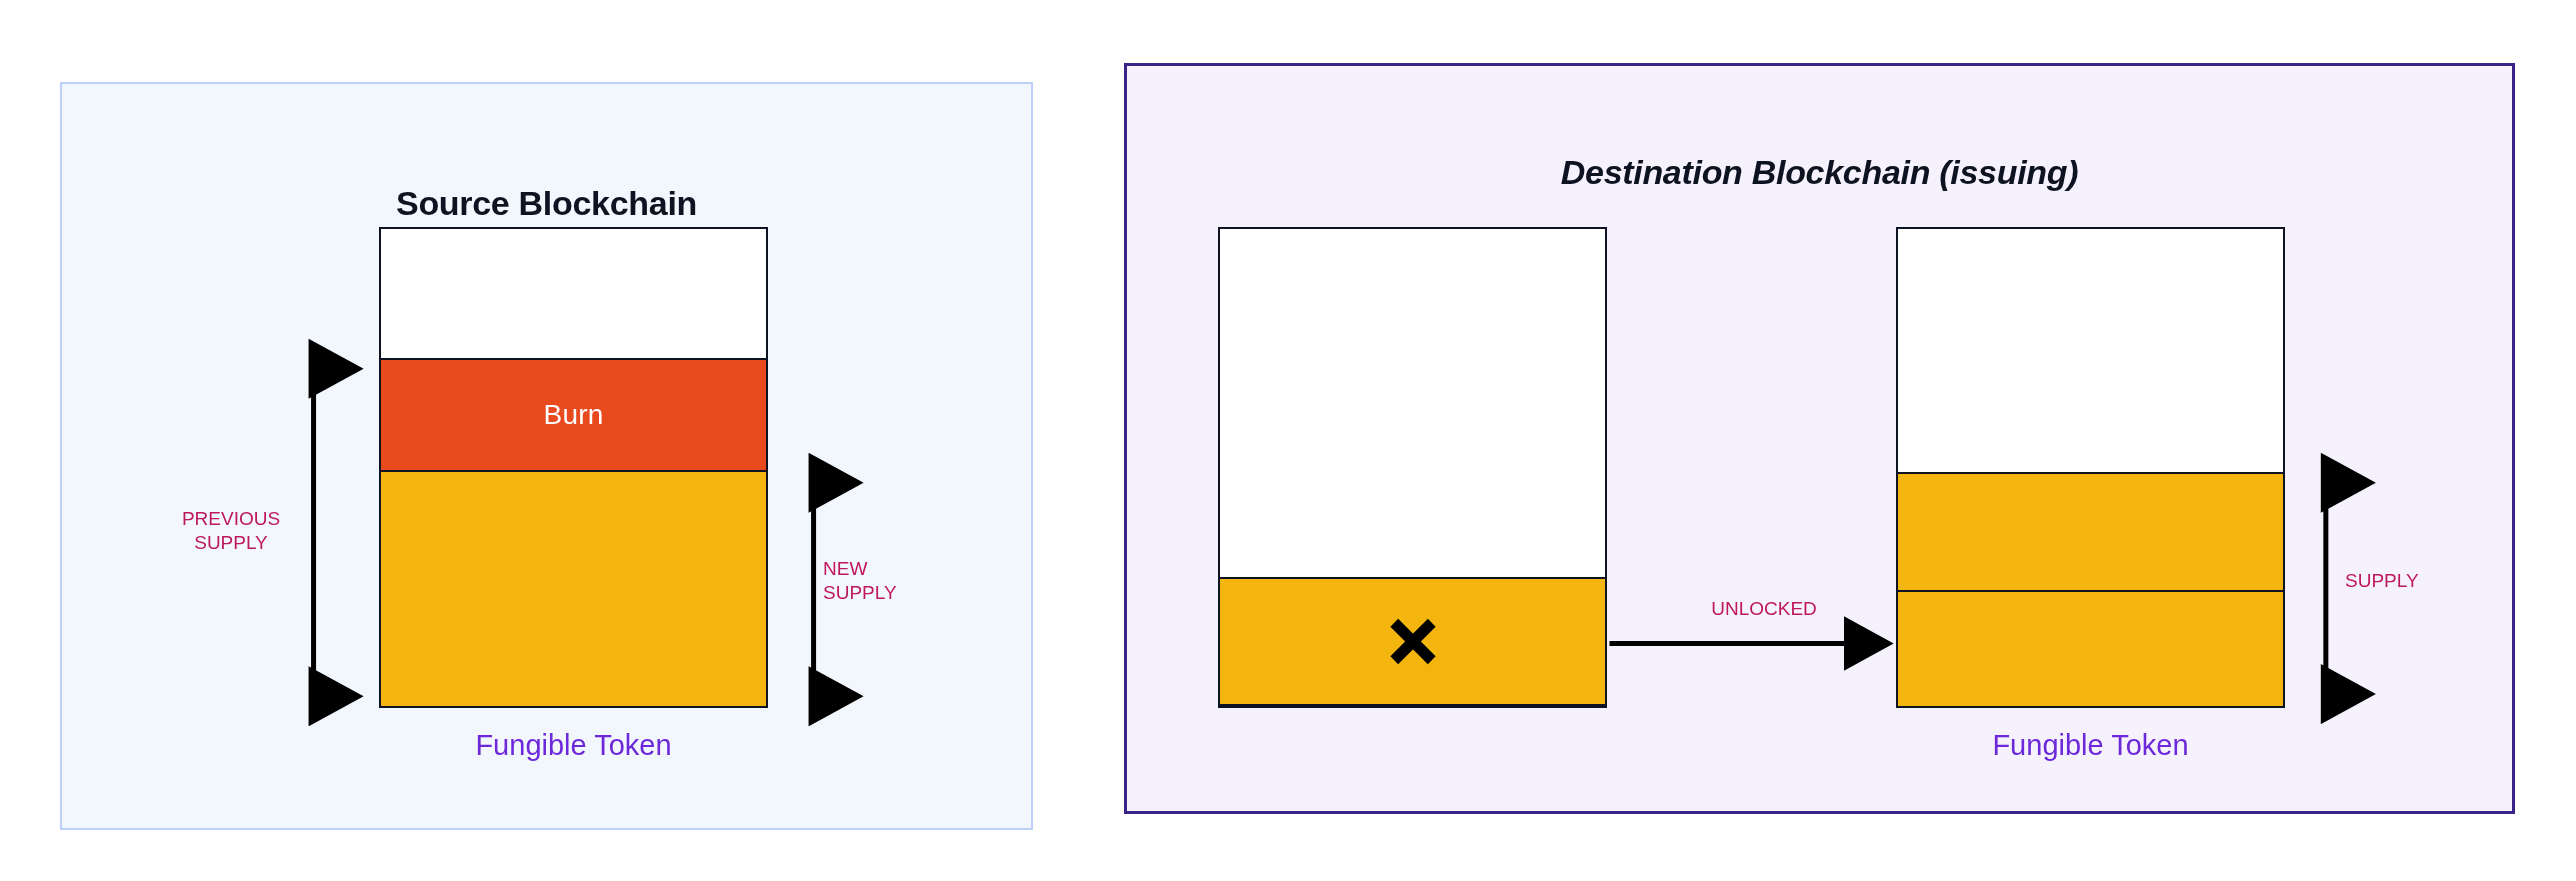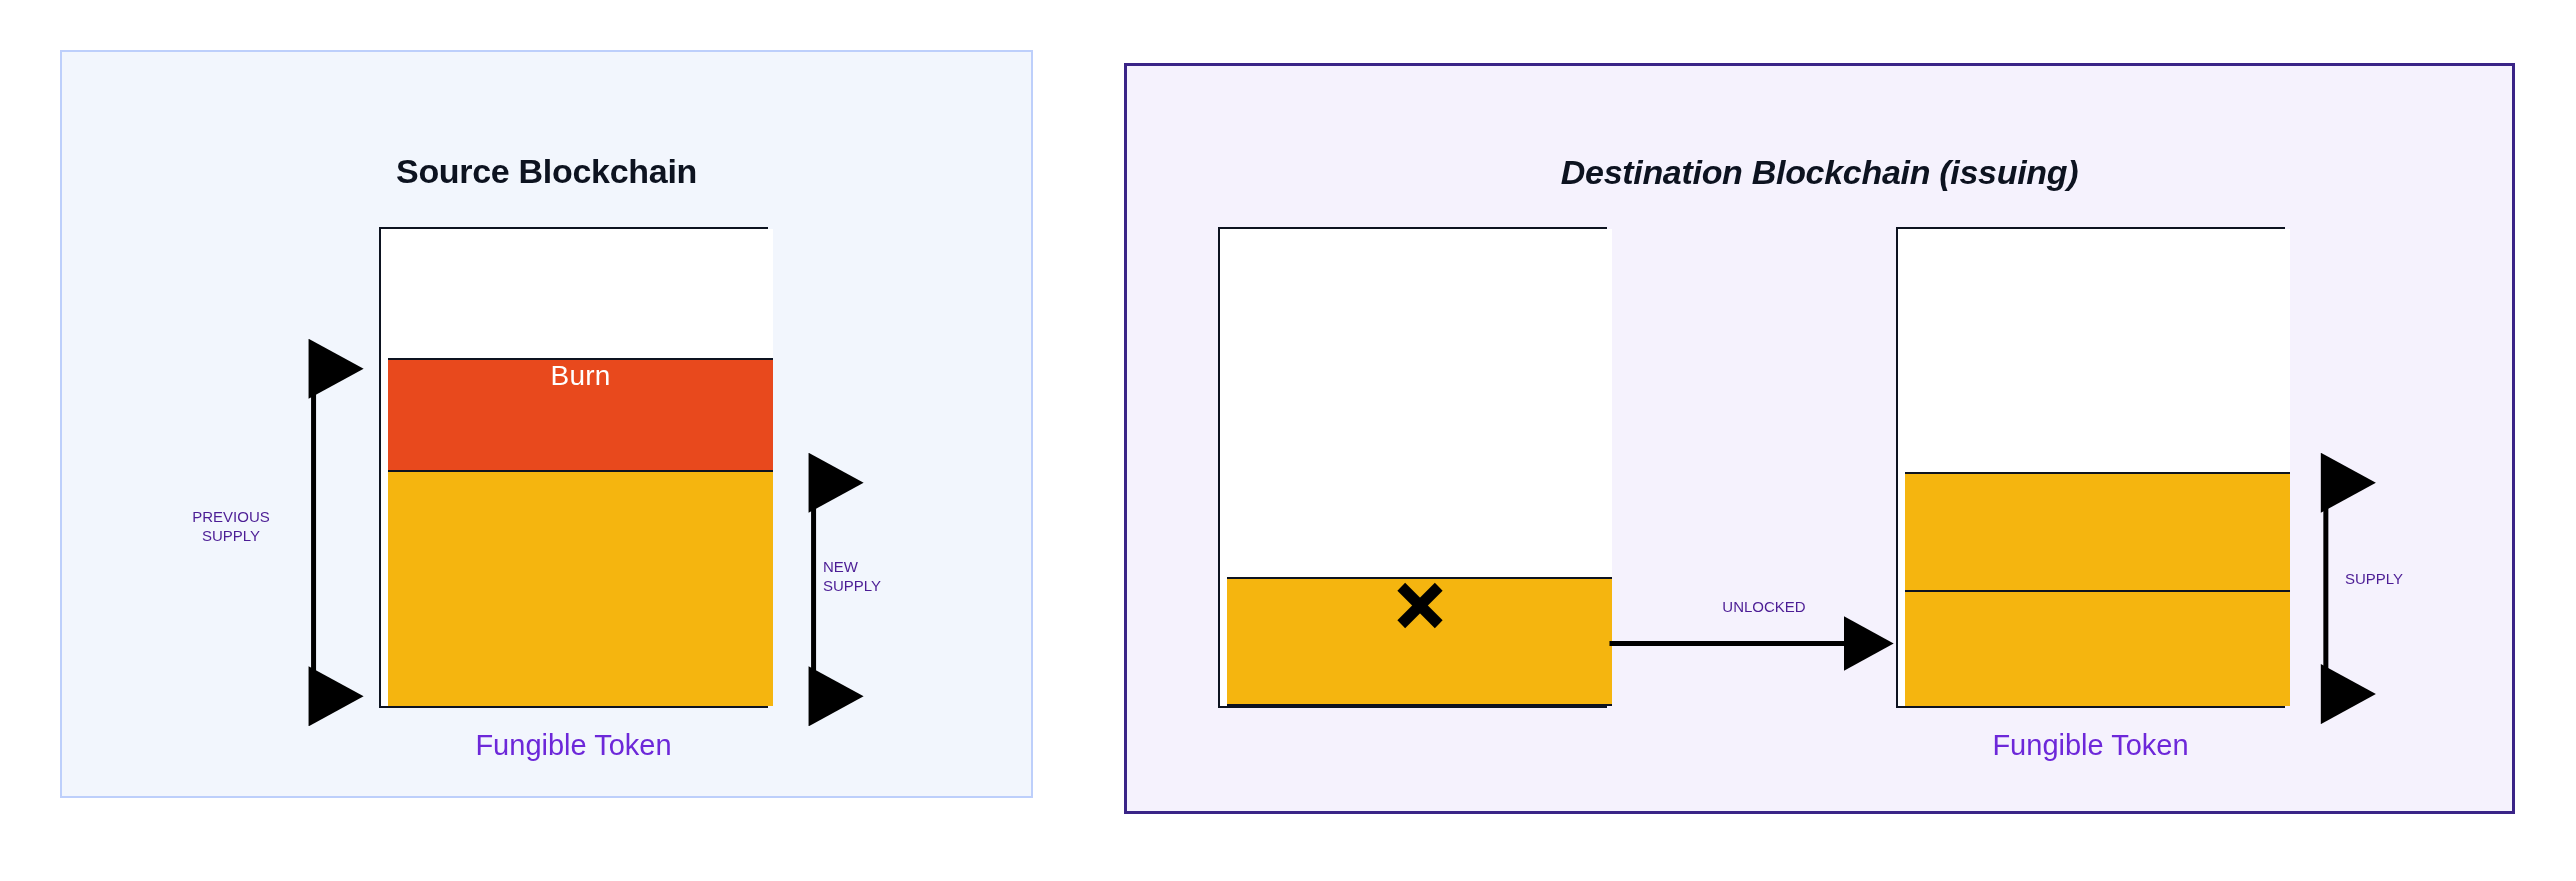--- a/index.html
+++ b/index.html
@@ -22,21 +22,21 @@
     height: 881px;
   }
 
   
   .panel {
     position: absolute;
     box-sizing: border-box;
   }
   .panel-source {
     left: 60px;
-    top: 50px;
+    top: 82px;
     width: 973px;
     height: 748px;
     background: #f2f6fd;
     border: 2.8px solid #bdcffb;
   }
   .panel-dest {
     left: 1124px;
     top: 63px;
     width: 1391px;
     height: 751px;
@@ -65,22 +65,22 @@
     border: 2.8px solid #0d1320;
     background: #ffffff;
     display: flex;
     flex-direction: column;
     justify-content: flex-end;
   }
   .seg {
     box-sizing: border-box;
     width: 100%;
     display: flex;
+    align-items: center;
     justify-content: center;
-    margin-left: 7px;
   }
   .seg-white   { background: #ffffff; }
   .seg-burn    { background: #e8491d; border-top: 2.8px solid #0d1320; border-bottom: 2.8px solid #0d1320; }
   .seg-yellow  { background: #f5b50f; }
   .seg-yellow-top { background: #f5b50f; border-top: 2.8px solid #0d1320; border-bottom: 2.8px solid #0d1320; }
   .seg-yellow-bottom { background: #f5b50f; }
 
   .seg-label {
     font-size: 28px;
     color: #ffffff;
@@ -146,22 +146,22 @@
     position: absolute;
     left: 0; top: 0;
     width: 2576px;
     height: 881px;
     pointer-events: none;
   }
 
   
   .meas-label {
     position: absolute;
-    font-size: 15px;
-    color: #4c1d95;
+    font-size: 19px;
+    color: #be185d;
     line-height: 1.28;
     text-align: center;
     white-space: pre-line;
   }
   .lbl-previous-supply { left: 139px;  top: 507px;  width: 184px; text-align: center; }
   .lbl-new-supply      { left: 823px; top: 557px; width: 156px; text-align: left; }
   .lbl-supply          { left: 2345px; top: 569px; width: 161px; text-align: left; }
   .lbl-unlocked        { left: 1647px; top: 597px; width: 234px; text-align: center; }
 </style>
 </head>

